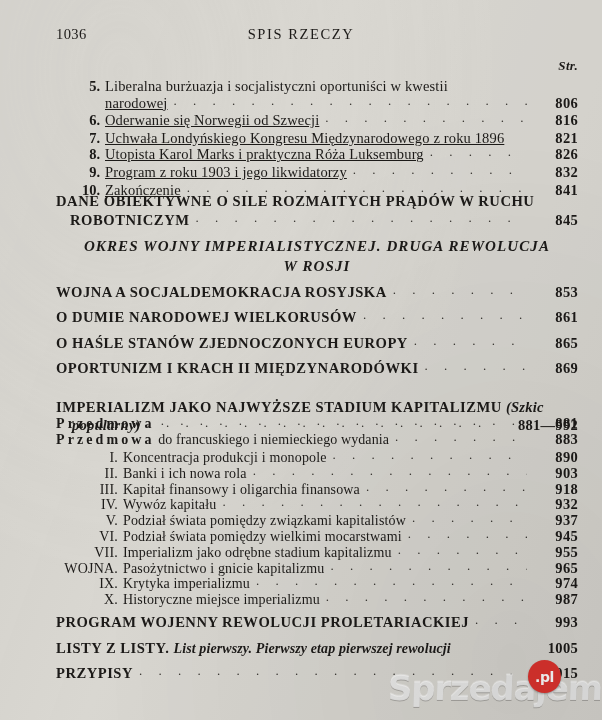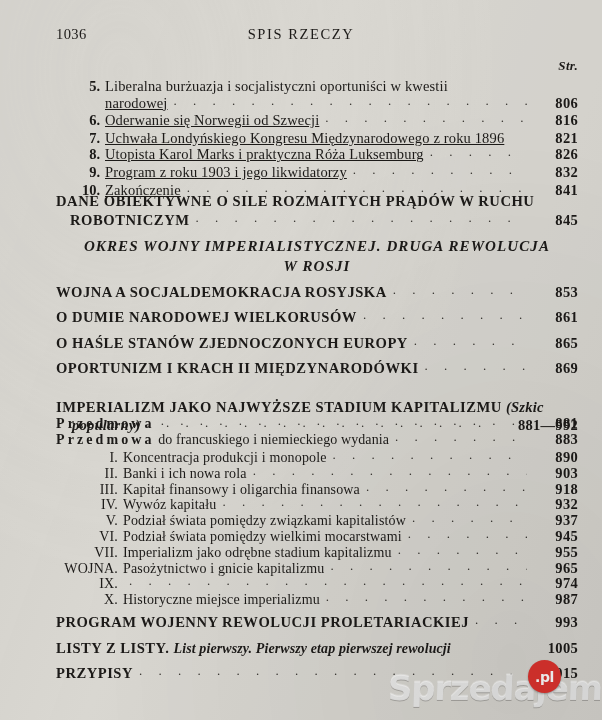--- a/index.html
+++ b/index.html
@@ -280,20 +280,21 @@
       <div class="pg">955</div>
     </div>
     <div class="row">
       <div class="num">WOJNA.</div>
       <div class="ttl">Pasożytnictwo i  gnicie kapitalizmu</div>
       <div class="leader">. . . . . . . . . . . . . . . . . . . . . . . . . . . . . . . . . . . . . . . . . . . . . . . . . . . . . . . . . . . . . .</div>
       <div class="pg">965</div>
     </div>
     <div class="row">
       <div class="num">IX.</div>
+      <div class="ttl">Krytyka  imperializmu</div>
       <div class="leader">. . . . . . . . . . . . . . . . . . . . . . . . . . . . . . . . . . . . . . . . . . . . . . . . . . . . . . . . . . . . . .</div>
       <div class="pg">974</div>
     </div>
     <div class="row">
       <div class="num">X.</div>
       <div class="ttl">Historyczne miejsce imperializmu</div>
       <div class="leader">. . . . . . . . . . . . . . . . . . . . . . . . . . . . . . . . . . . . . . . . . . . . . . . . . . . . . . . . . . . . . .</div>
       <div class="pg">987</div>
     </div>
   </div>

